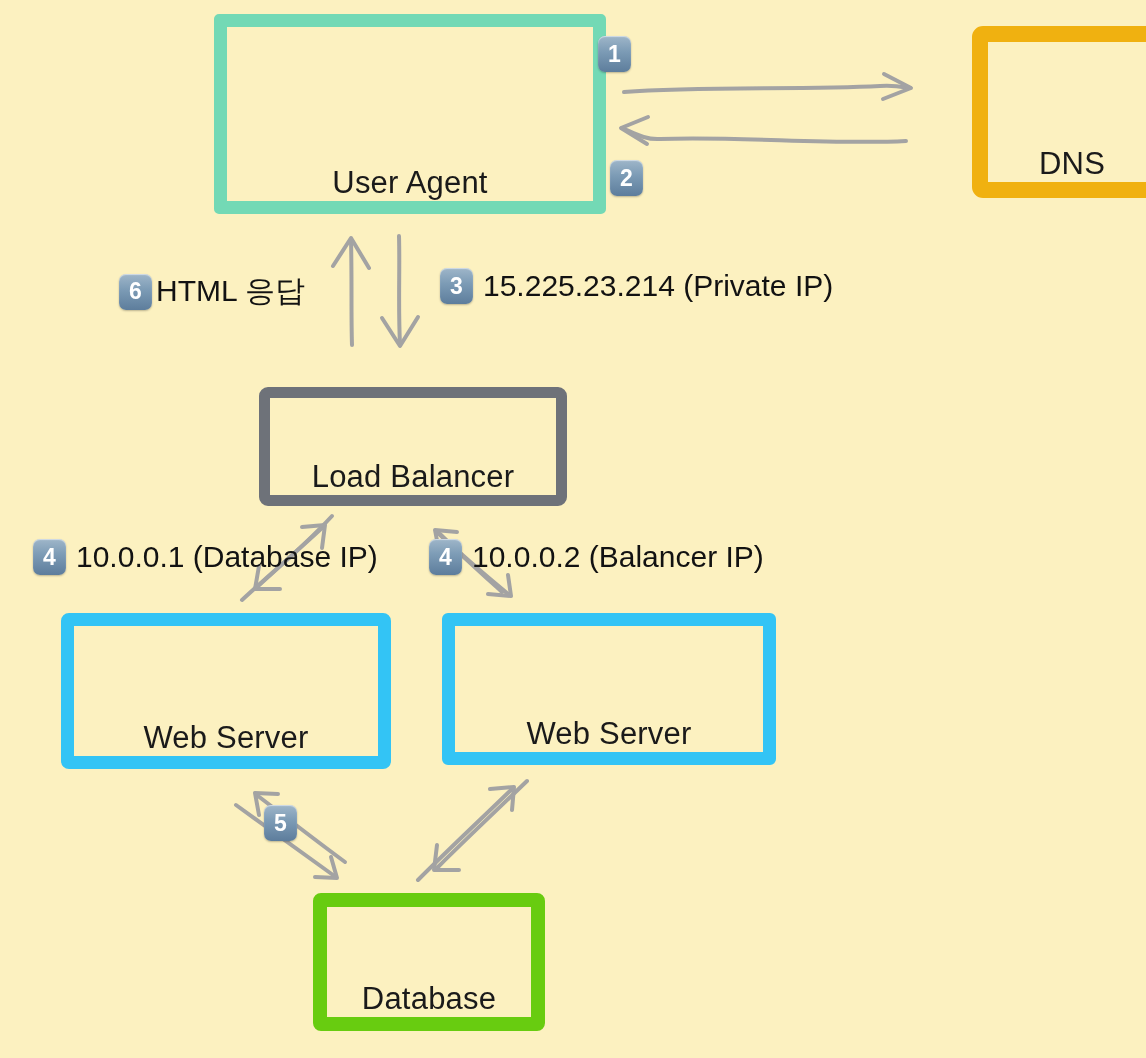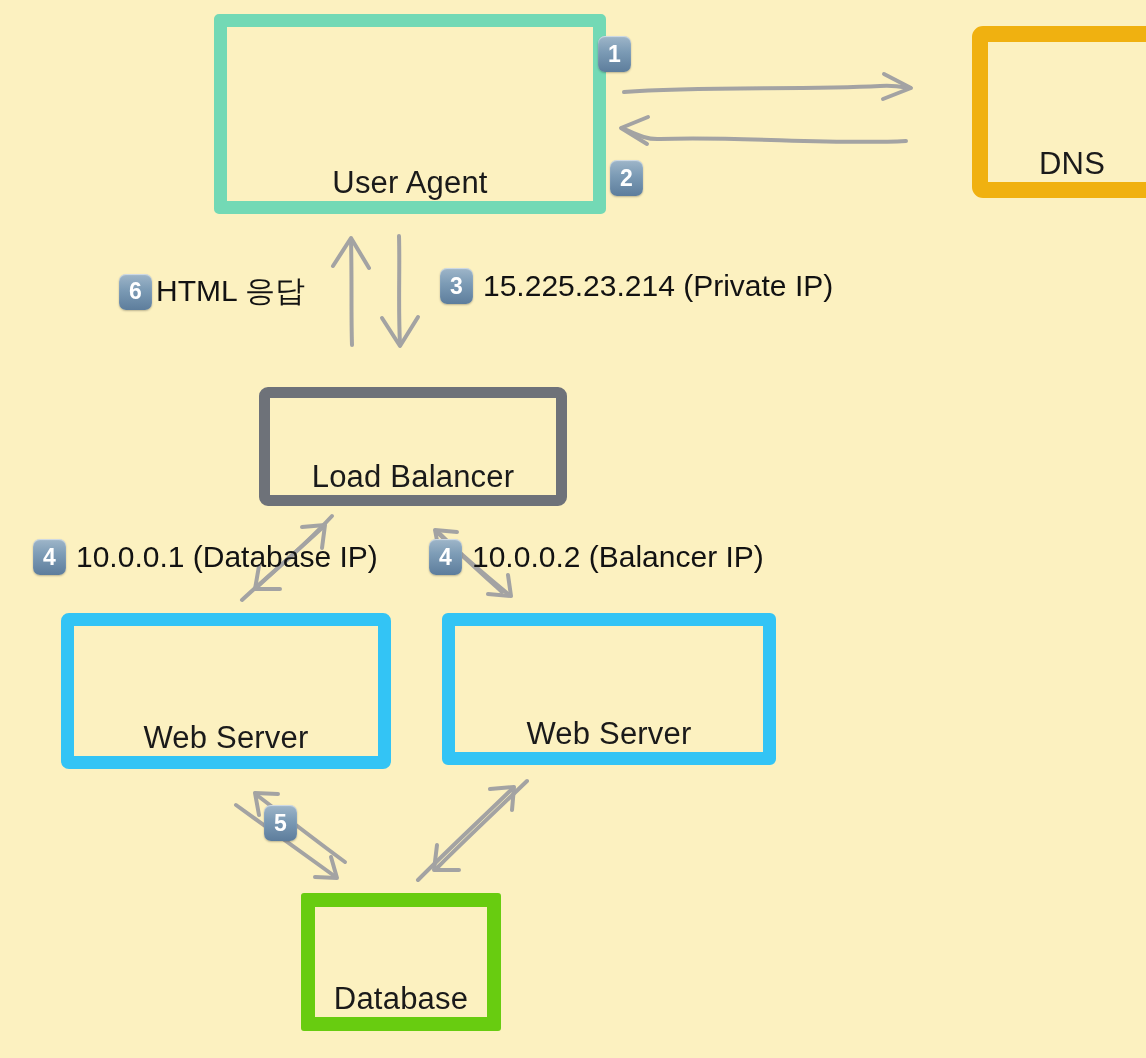--- a/index.html
+++ b/index.html
@@ -57,24 +57,24 @@
     border: 13px solid #33c4f5;
     border-radius: 8px;
   }
   #node-web-server-2 {
     left: 414px; top: 613px;
     width: 334px; height: 152px;
     border: 13px solid #33c4f5;
     border-radius: 6px;
   }
   #node-database {
-    left: 273px; top: 893px;
-    width: 200px; height: 138px;
+    left: 285px; top: 893px;
+    width: 232px; height: 138px;
     border: 14px solid #68cc10;
-    border-radius: 3px;
+    border-radius: 8px;
   }
 
   .step-label {
     position: absolute;
     display: flex;
     align-items: center;
     white-space: nowrap;
     font-size: 30px;
     color: #121212;
   }

